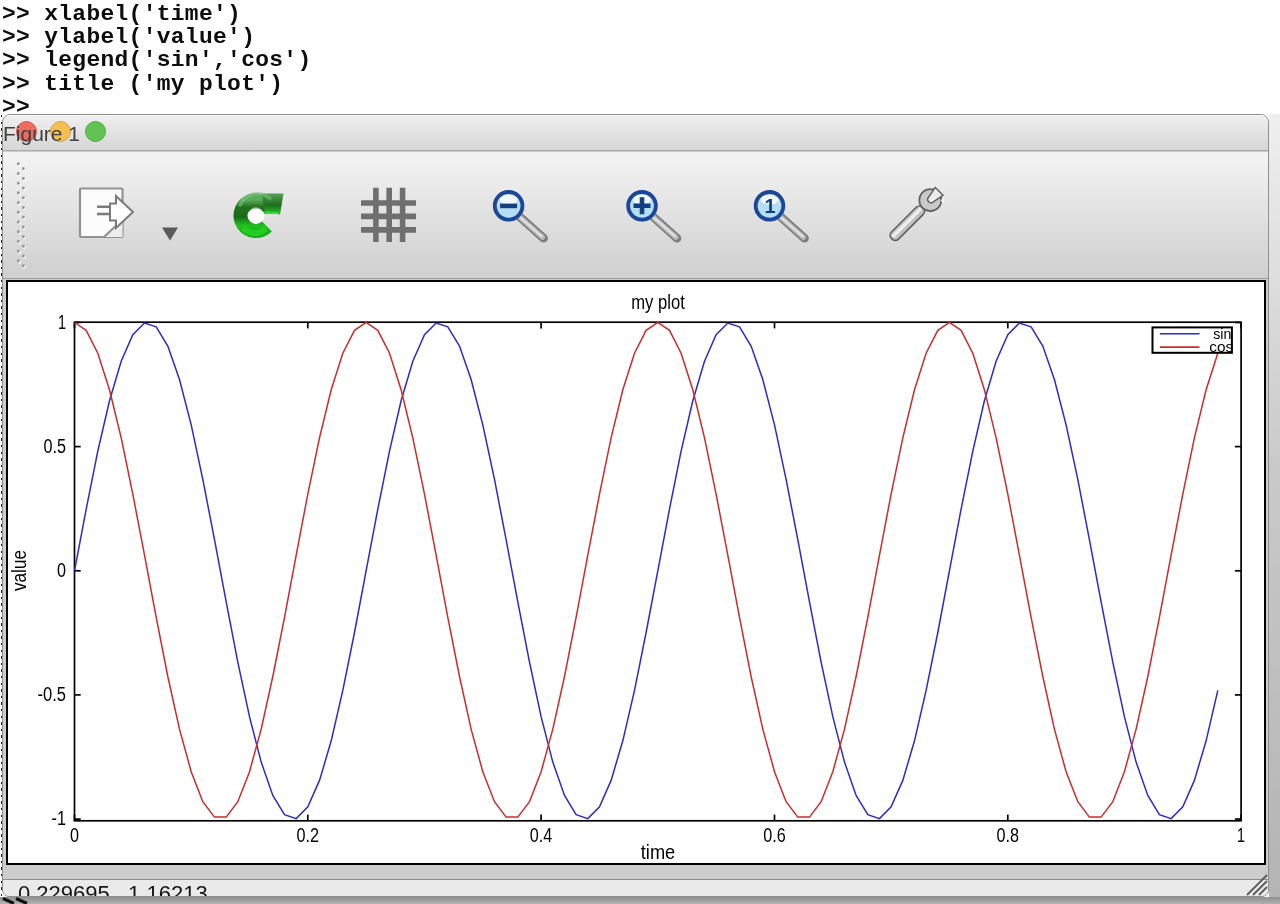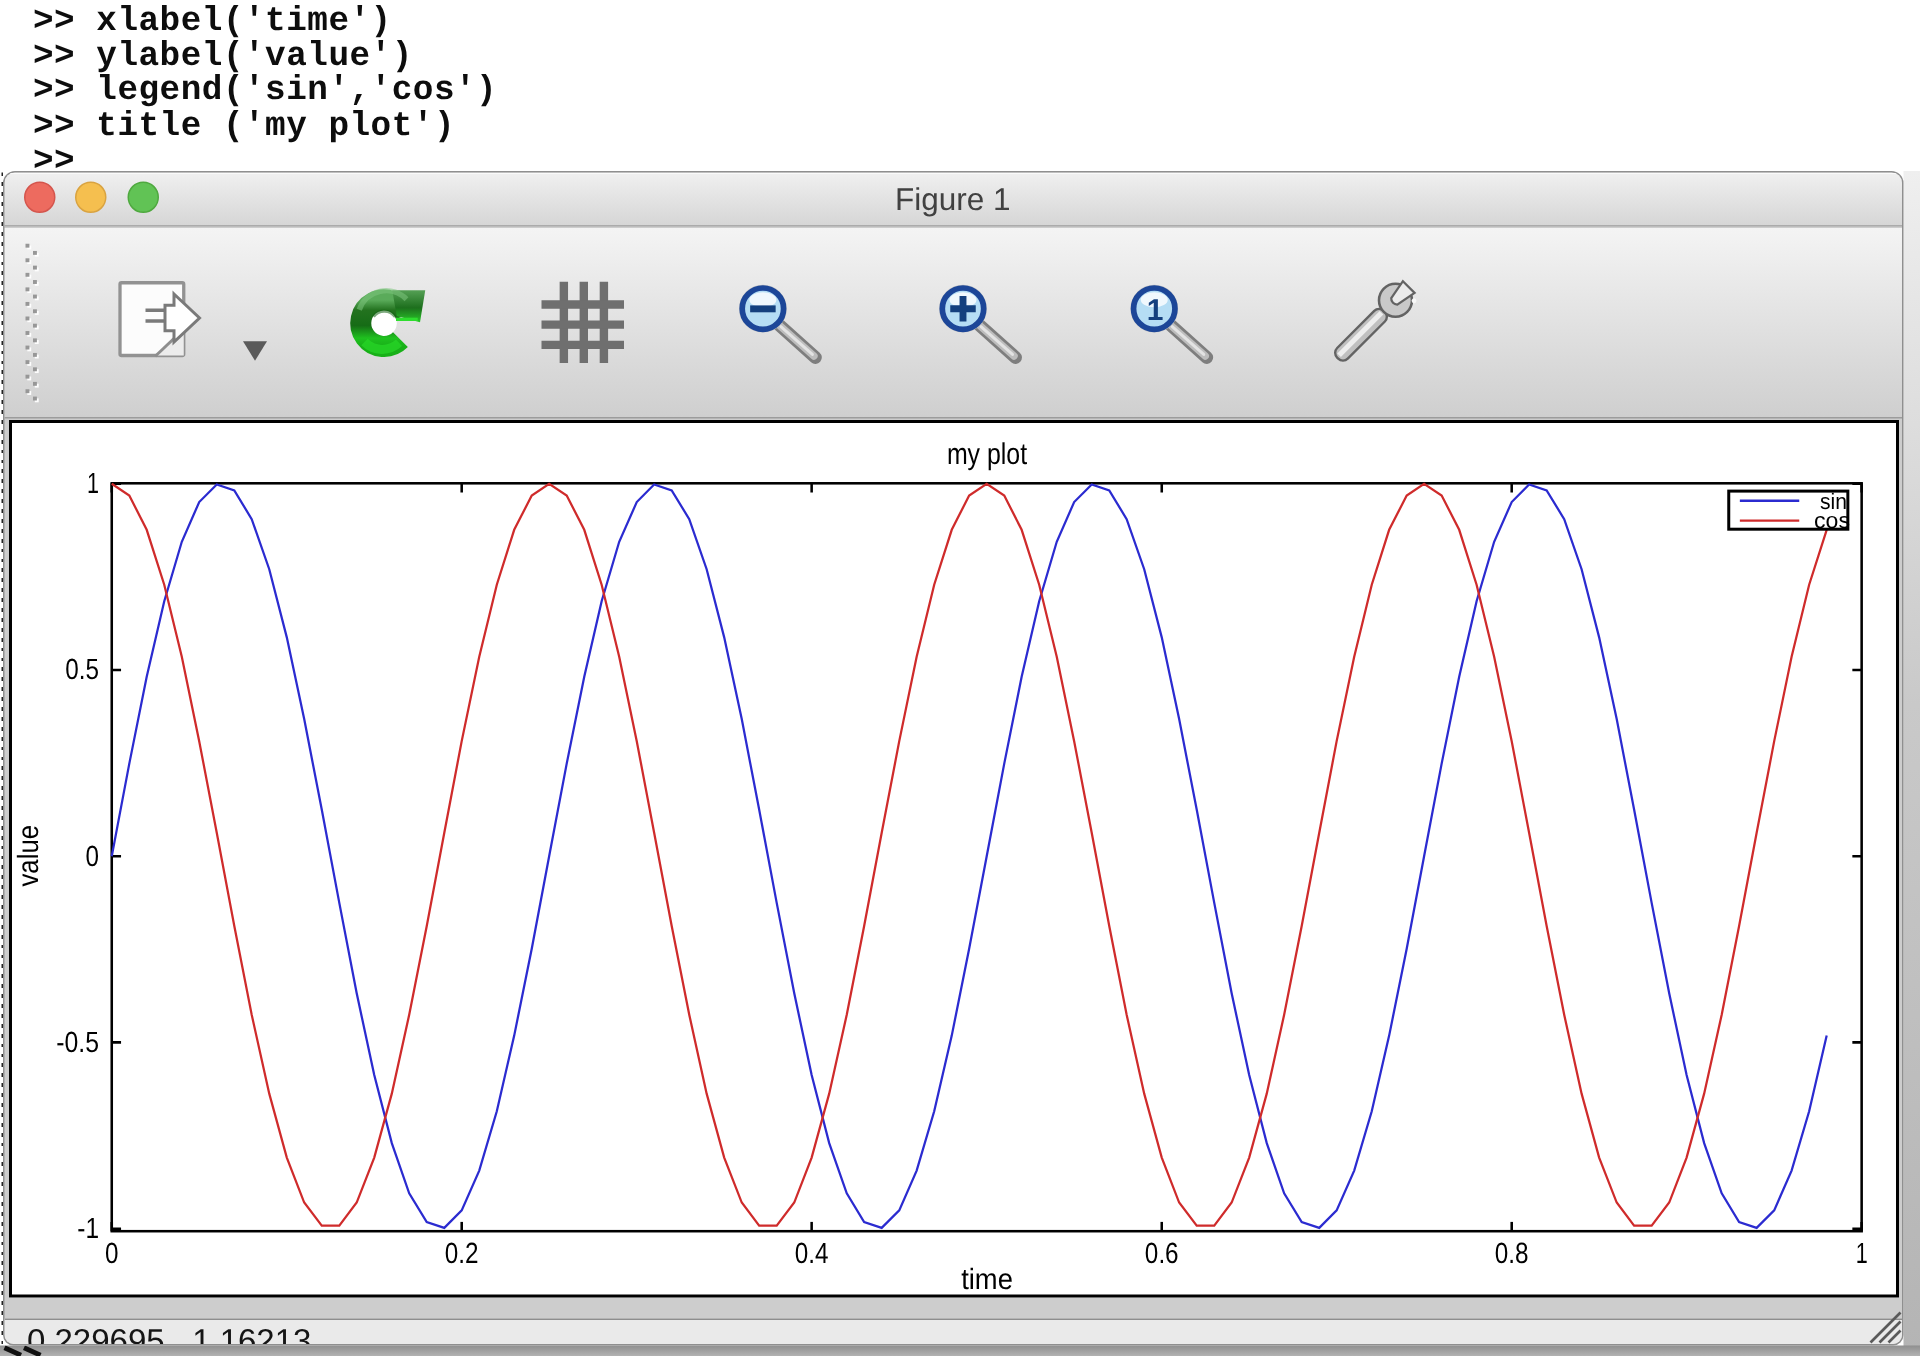--- a/index.html
+++ b/index.html
@@ -1,32 +1,32 @@
 <!DOCTYPE html>
 <html><head><meta charset="utf-8"><style>
   * { margin:0; padding:0; box-sizing:border-box; }
   html,body { width:1280px; height:904px; overflow:hidden; background:#fff;
     font-family:"Liberation Sans", sans-serif; }
-  #term { position:absolute; left:22px; top:3px;
+  #term { position:absolute; left:2px; top:3px;
     font-family:"Liberation Mono", monospace; font-weight:bold; font-size:22.9px;
     line-height:23.2px; color:#0d0d0d; white-space:pre; letter-spacing:0.33px; }
   #rightbg { position:absolute; left:1269px; top:114px; width:11px; height:790px;
     background:linear-gradient(#efefef,#c9c9c9 45%,#b4b4b4); }
   #bottombg { position:absolute; left:0; top:897px; width:1280px; height:7px;
     background:linear-gradient(#8f8f8f,#b2b2b2); }
   #dashcol { position:absolute; left:0.6px; top:115px; width:1.6px; height:782px;
     background:repeating-linear-gradient(180deg,#222 0 2.5px,rgba(0,0,0,0) 2.5px 6.6px); }
   #win { position:absolute; left:2px; top:114px; width:1266.5px; height:782.5px;
     border:1px solid #8f8f8f; border-radius:8px 8px 7px 7px; overflow:hidden;
     background:#cdcdcd; }
   #titlebar { position:absolute; left:0; top:0; width:100%; height:36px;
     background:linear-gradient(#f0f0f0,#d6d6d6); border-bottom:1px solid #ababab;
     box-shadow:inset 0 1px 0 #fafafa; }
   .tl { position:absolute; top:6.4px; width:21px; height:21px; border-radius:50%; }
-  #title { position:absolute; width:100%; top:6.5px; text-align:center;
+  #title { position:absolute; width:100%; top:6.5px; text-align:left;
     font-size:21px; color:#414141; }
   #toolbar { position:absolute; left:0; top:37px; width:100%; height:126.5px;
     background:linear-gradient(#f4f4f4,#cfcfcf); border-bottom:1px solid #9c9c9c; }
   #statusbar { position:absolute; left:0; bottom:0; width:100%; height:17px;
     background:#eaeaea; border-top:1px solid #8e8e8e; }
   #statustext { position:absolute; left:15px; top:1.5px; font-size:22px; color:#151515; }
   #canvas { position:absolute; left:2.5px; top:164.5px; width:1260.5px; height:585px;
     background:#fff; border:2px solid #000; }
   #plot { position:absolute; left:3.5px; top:166.5px; }
   #plot text { fill:#000; }

